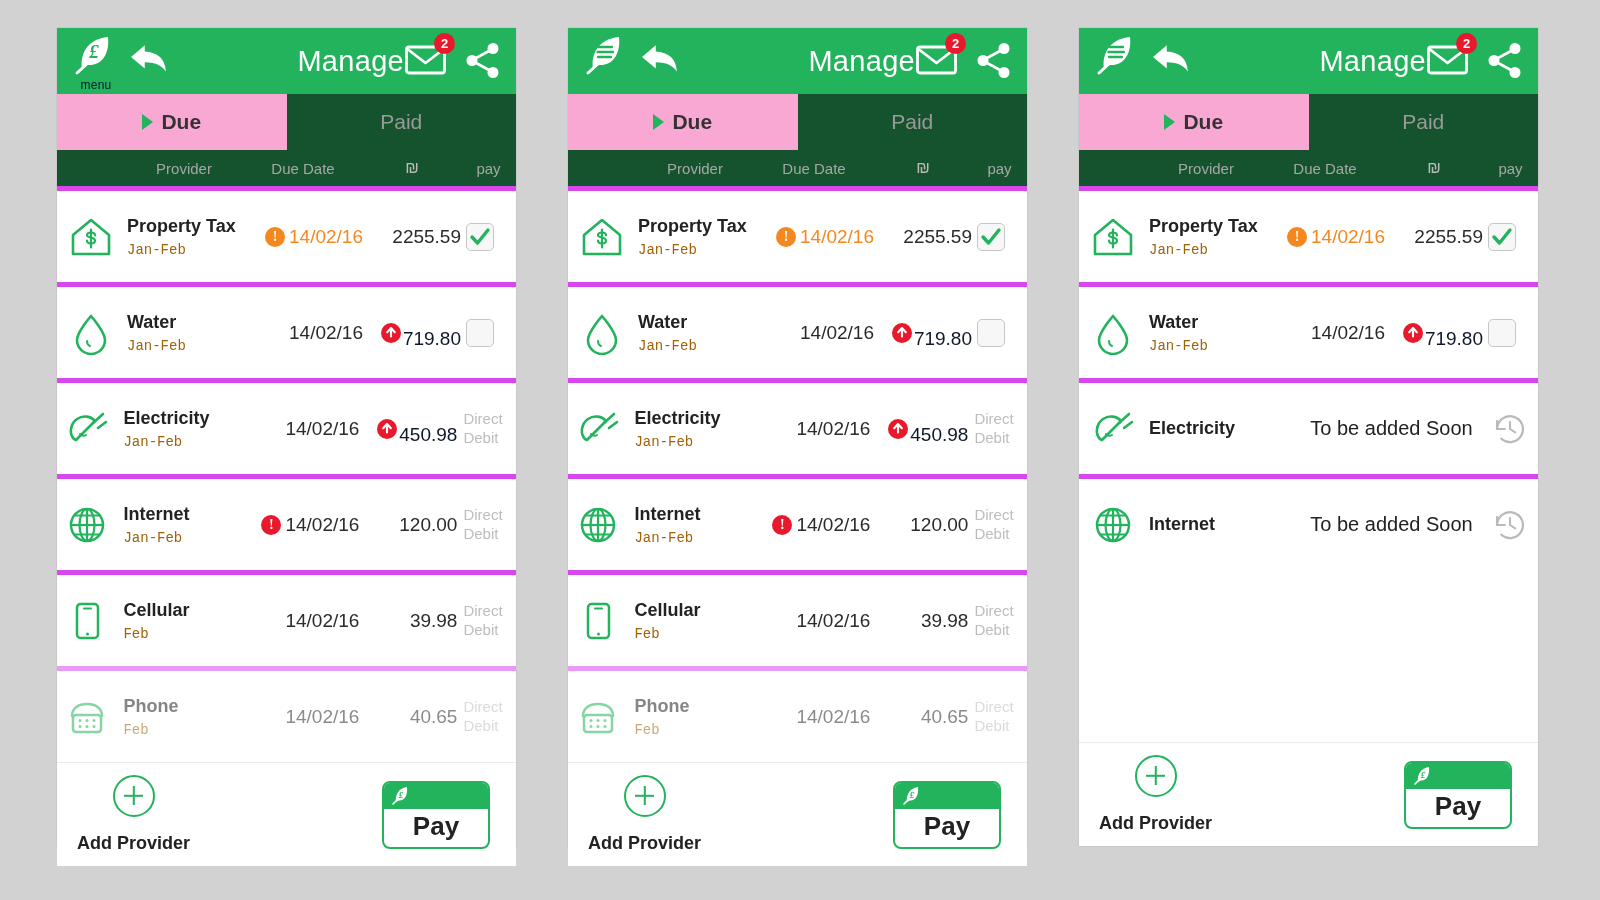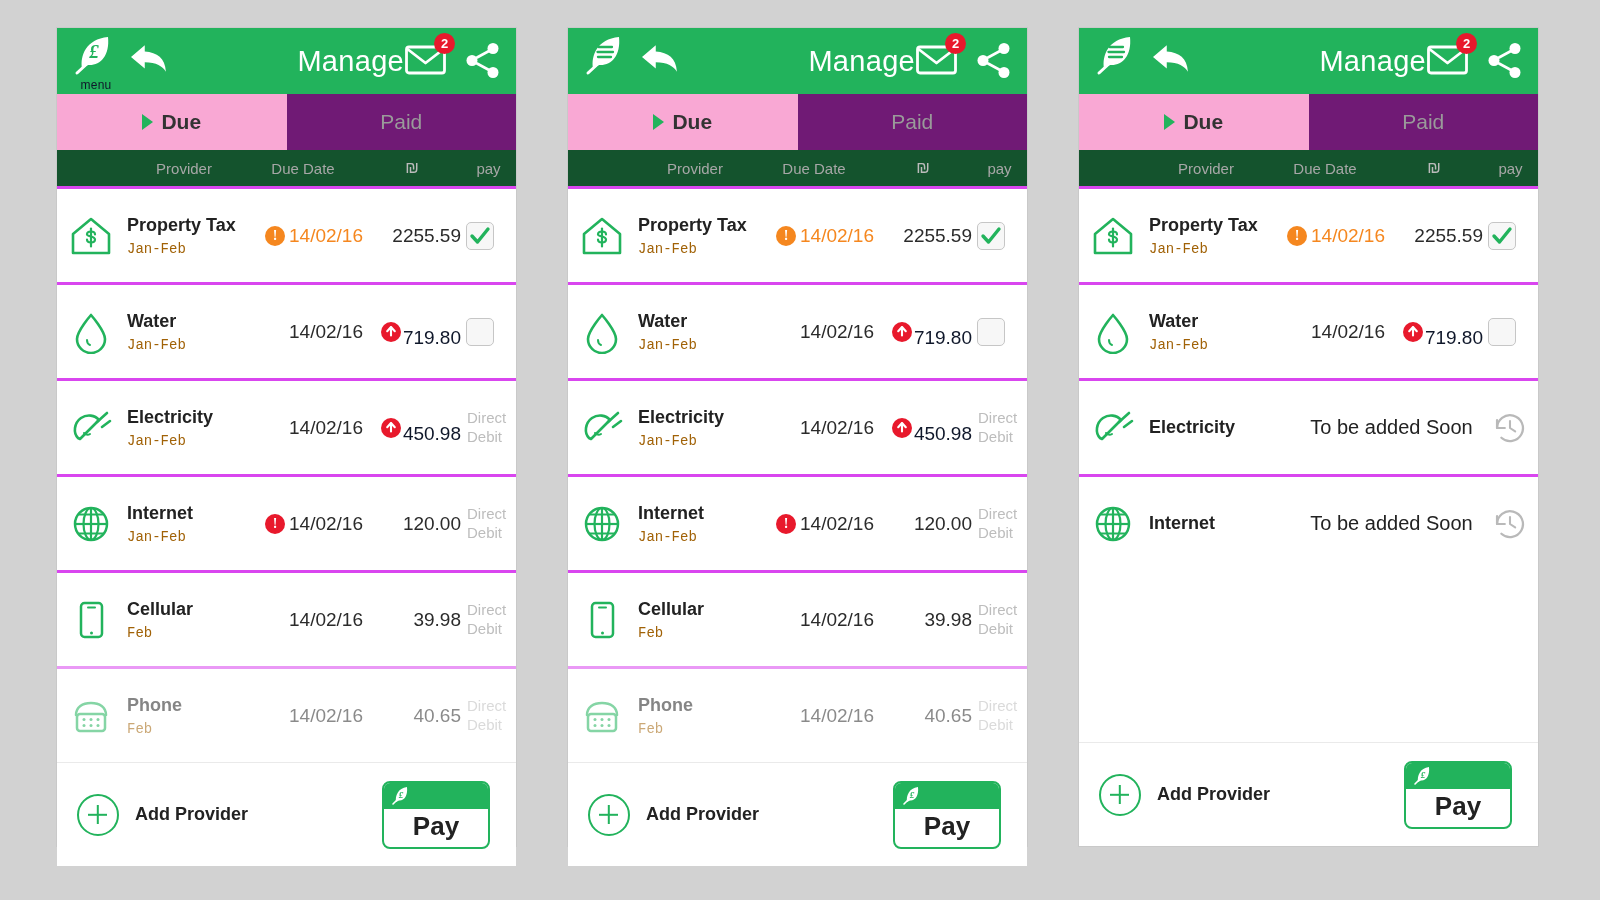--- a/index.html
+++ b/index.html
@@ -76,21 +76,21 @@
 
   
   .tabs { display: flex; height: 56px; flex: 0 0 56px; }
   .tab {
     flex: 1;
     display: flex; align-items: center; justify-content: center;
     gap: 8px;
     font-size: 21px;
   }
   .tab.active { background: #f9a8d4; color: #333; font-weight: bold; }
-  .tab.inactive { background: #701a75; color: #9a9a9a; font-weight: 400; }
+  .tab.inactive { background: #14532d; color: #9a9a9a; font-weight: 400; }
   .tri {
     width: 0; height: 0;
     border-left: 11px solid #22b35c;
     border-top: 8px solid transparent;
     border-bottom: 8px solid transparent;
   }
 
   
   .colhdr {
     display: flex;
@@ -109,22 +109,23 @@
   .c-pay    { flex: 1; text-align: center; }
   .shekel   { font-size: 16px; color: #bbbbbb; }
 
   
   .rows { flex: 1; display: flex; flex-direction: column; }
   .row {
     display: flex;
     align-items: center;
     height: 96px;
     flex: 0 0 96px;
-    border-top: 3px solid #d946ef;
+    border-top: 5px solid #d946ef;
     background: #fff;
+    justify-content: center;
   }
   .row.faded { opacity: 0.55; }
   .row-icon {
     width: 68px; flex: 0 0 68px;
     display: flex; align-items: center; justify-content: center;
   }
   .row-prov {
     width: 118px; flex: 0 0 118px;
     padding-left: 2px;
   }
@@ -193,21 +194,21 @@
   .row.soon-row .prov-name { font-size: 18px; }
 
   
   .footer {
     height: 104px; flex: 0 0 104px;
     border-top: 1px solid #eaeaea;
     display: flex; align-items: center;
     padding: 0 26px 0 20px;
     background: #fff;
   }
-  .addprov { display: flex; align-items: center; gap: 16px; }
+  .addprov { display: flex; align-items: center; gap: 16px; flex-direction: column; }
   .plus-circle {
     width: 42px; height: 42px; border-radius: 50%;
     border: 2.4px solid #22b35c;
     position: relative;
   }
   .plus-circle::before, .plus-circle::after {
     content: ""; position: absolute; background: #22b35c;
   }
   .plus-circle::before { left: 50%; top: 9px; width: 2.4px; height: 19px; transform: translateX(-50%); }
   .plus-circle::after  { top: 50%; left: 9px; height: 2.4px; width: 19px; transform: translateY(-50%); }

